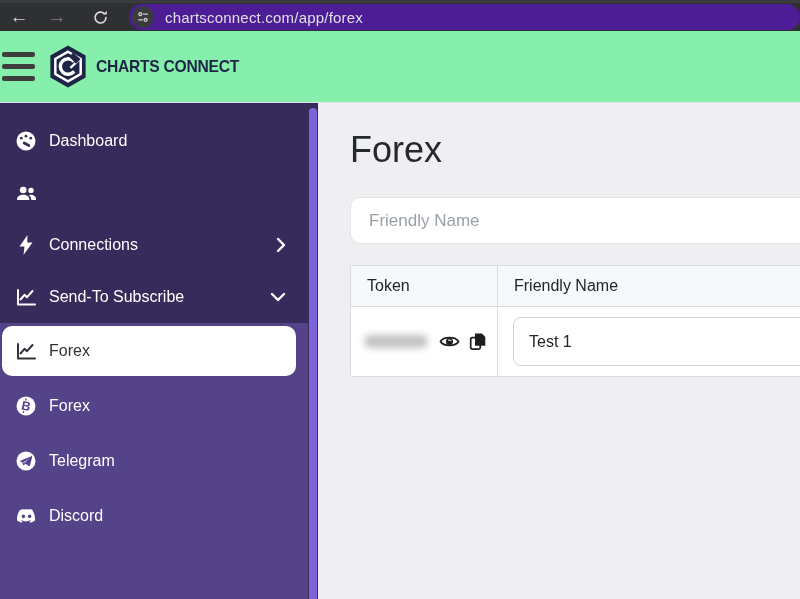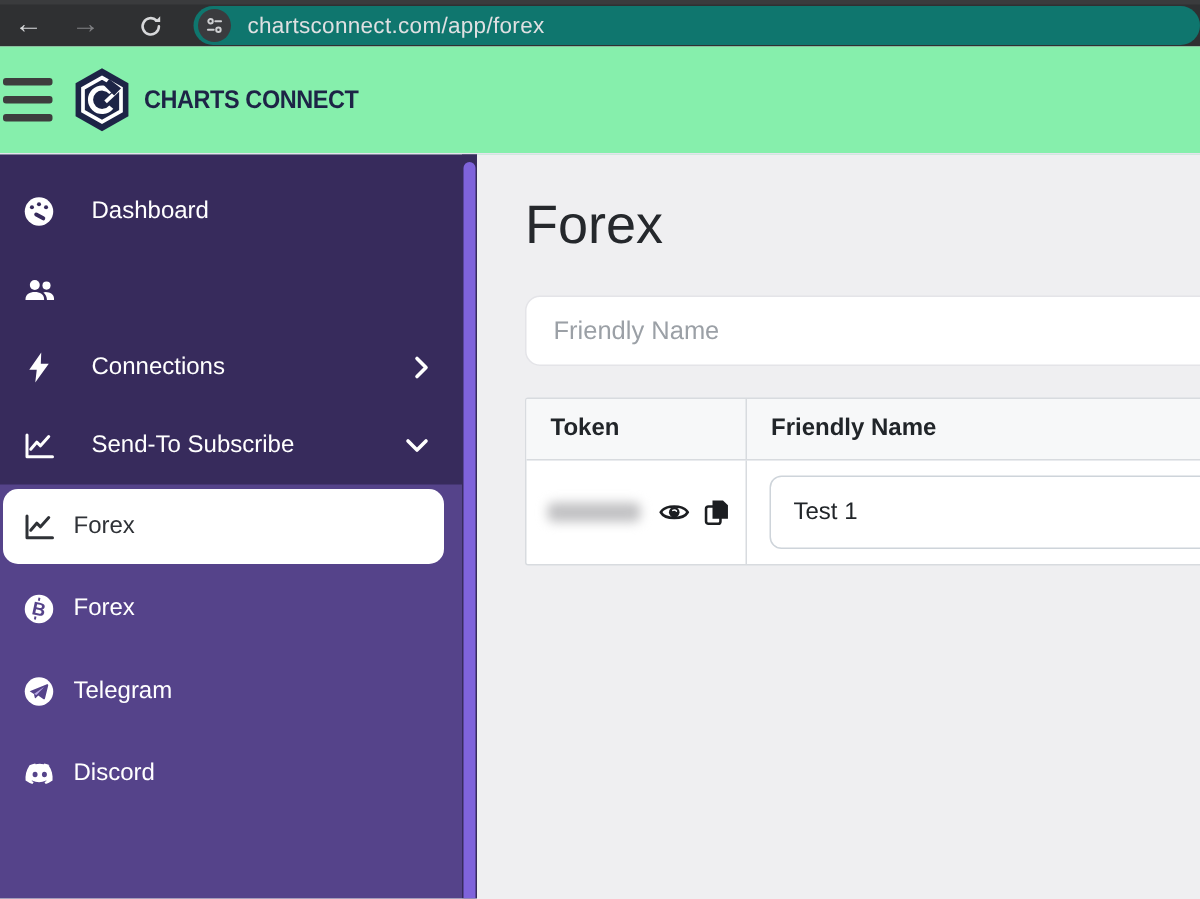--- a/index.html
+++ b/index.html
@@ -2,55 +2,55 @@
 <html><head>
 <meta charset="utf-8">
 <style>
   * { margin:0; padding:0; box-sizing:border-box; }
   html,body { width:800px; height:599px; overflow:hidden; font-family:"Liberation Sans", sans-serif; background:#efeff1; }
 
   
   .chrome { height:31px; background:#2f3032; display:flex; align-items:center; border-top:3px solid #3a3b3d; }
   .chrome .navbtn { width:34px; height:26px; display:flex; align-items:center; justify-content:center; font-size:19px; color:#d7d8da; cursor:pointer; }
   .chrome .navbtn.disabled { color:#808184; }
-  .omnibox { flex:1; height:26px; margin-left:12px; background:#0f766e; border-radius:13px; display:flex; align-items:center; padding-left:3px; }
+  .omnibox { flex:1; height:26px; margin-left:12px; background:#4c1d95; border-radius:13px; display:flex; align-items:center; padding-left:3px; }
   .tune-circle { width:22px; height:22px; border-radius:50%; background:#3a3b3e; display:flex; align-items:center; justify-content:center; }
   .url-text { color:#dfe0e2; font-size:15px; margin-left:11px; letter-spacing:0.2px; }
 
   
   .app-header { height:72px; background:#86efac; display:flex; align-items:center; border-bottom:1px solid #e6e3ee; }
   .hamburger { width:36px; margin-left:2px; display:flex; flex-direction:column; gap:7px; cursor:pointer; padding:4px 0; }
   .hamburger span { display:block; height:5px; width:33px; background:#3d3d3d; border-radius:2px; }
   .brand { display:flex; align-items:center; margin-left:10px; cursor:pointer; }
   .brand-text { margin-left:8px; font-size:17px; font-weight:700; color:#1d2446; letter-spacing:-0.3px; transform:scaleX(0.92); transform-origin:left center; white-space:nowrap; }
 
   
   .body-row { display:flex; height:496px; }
   .sidebar { width:318px; position:relative; background:#372b5c; flex-shrink:0; }
   .sidebar-inner { width:308px; height:100%; display:flex; flex-direction:column; }
   .nav-top { padding-top:12px; }
-  .nav-item { height:52px; display:flex; align-items:center; padding:0 14px; gap:23px; color:#ffffff; font-size:16px; cursor:pointer; }
+  .nav-item { height:52px; display:flex; align-items:center; padding:0 14px; gap:11px; color:#ffffff; font-size:16px; cursor:pointer; }
   .nav-item .ic { width:24px; display:flex; justify-content:center; flex-shrink:0; }
   .nav-item .chev { margin-left:auto; margin-right:8px; display:flex; }
   .submenu { background:#55438a; flex:1; display:flex; flex-direction:column; }
   .subitem { height:55px; display:flex; align-items:center; padding:0 14px; gap:11px; color:#ffffff; font-size:16px; cursor:pointer; }
   .subitem .ic { width:24px; display:flex; justify-content:center; flex-shrink:0; }
   .subitem.active { background:#ffffff; color:#2f3237; height:50px; margin:3px 12px 2px 2px; border-radius:10px; font-weight:500; padding:0 12px; }
   .sb-track { position:absolute; top:0; right:0; width:10px; height:100%; background:#372b5c; }
   .sb-thumb { position:absolute; top:5px; left:1px; width:8px; height:calc(100% - 5px); background:#7f63db; border-radius:5px 5px 0 0; cursor:pointer; }
 
   
   .main { flex:1; padding:26px 0 0 32px; overflow:hidden; }
   .page-title { font-size:36px; font-weight:500; color:#25282c; line-height:42px; }
   .search-input { display:block; margin-top:26px; width:470px; height:47px; border:1px solid #e4e4e8; border-radius:10px; background:#fff; font-size:17px; font-family:"Liberation Sans",sans-serif; padding:0 18px; color:#212529; outline:none; }
   .search-input::placeholder { color:#9ba0a6; }
 
   .table-wrap { margin-top:21px; width:470px; background:#fff; border:1px solid #d8dbdf; border-radius:2px; }
   .thead { display:flex; background:#f7f8f9; border-bottom:1px solid #d8dbdf; }
-  .th { padding:11px 16px; font-weight:700; font-size:16px; color:#212529; }
+  .th { padding:11px 16px; font-weight:400; font-size:16px; color:#212529; }
   .th.col-token { width:147px; border-right:1px solid #d8dbdf; flex-shrink:0; }
   .th.col-name { flex:1; }
   .trow { display:flex; height:69px; }
   .td-token { width:147px; border-right:1px solid #d8dbdf; flex-shrink:0; display:flex; align-items:center; padding:0 9px 0 14px; }
   .token-blur { width:62px; height:13px; background:#c2c2c4; border-radius:4px; filter:blur(3.5px); }
   .token-actions { margin-left:auto; display:flex; align-items:center; gap:8px; }
   .icon-btn { background:none; border:none; padding:0; display:flex; cursor:pointer; }
   .td-name { flex:1; padding:10px 0 10px 15px; }
   .name-input { height:49px; width:430px; border:1px solid #ced4da; border-radius:8px; font-size:16px; font-family:"Liberation Sans",sans-serif; padding:0 15px; color:#212529; background:#fff; outline:none; }
 </style>

